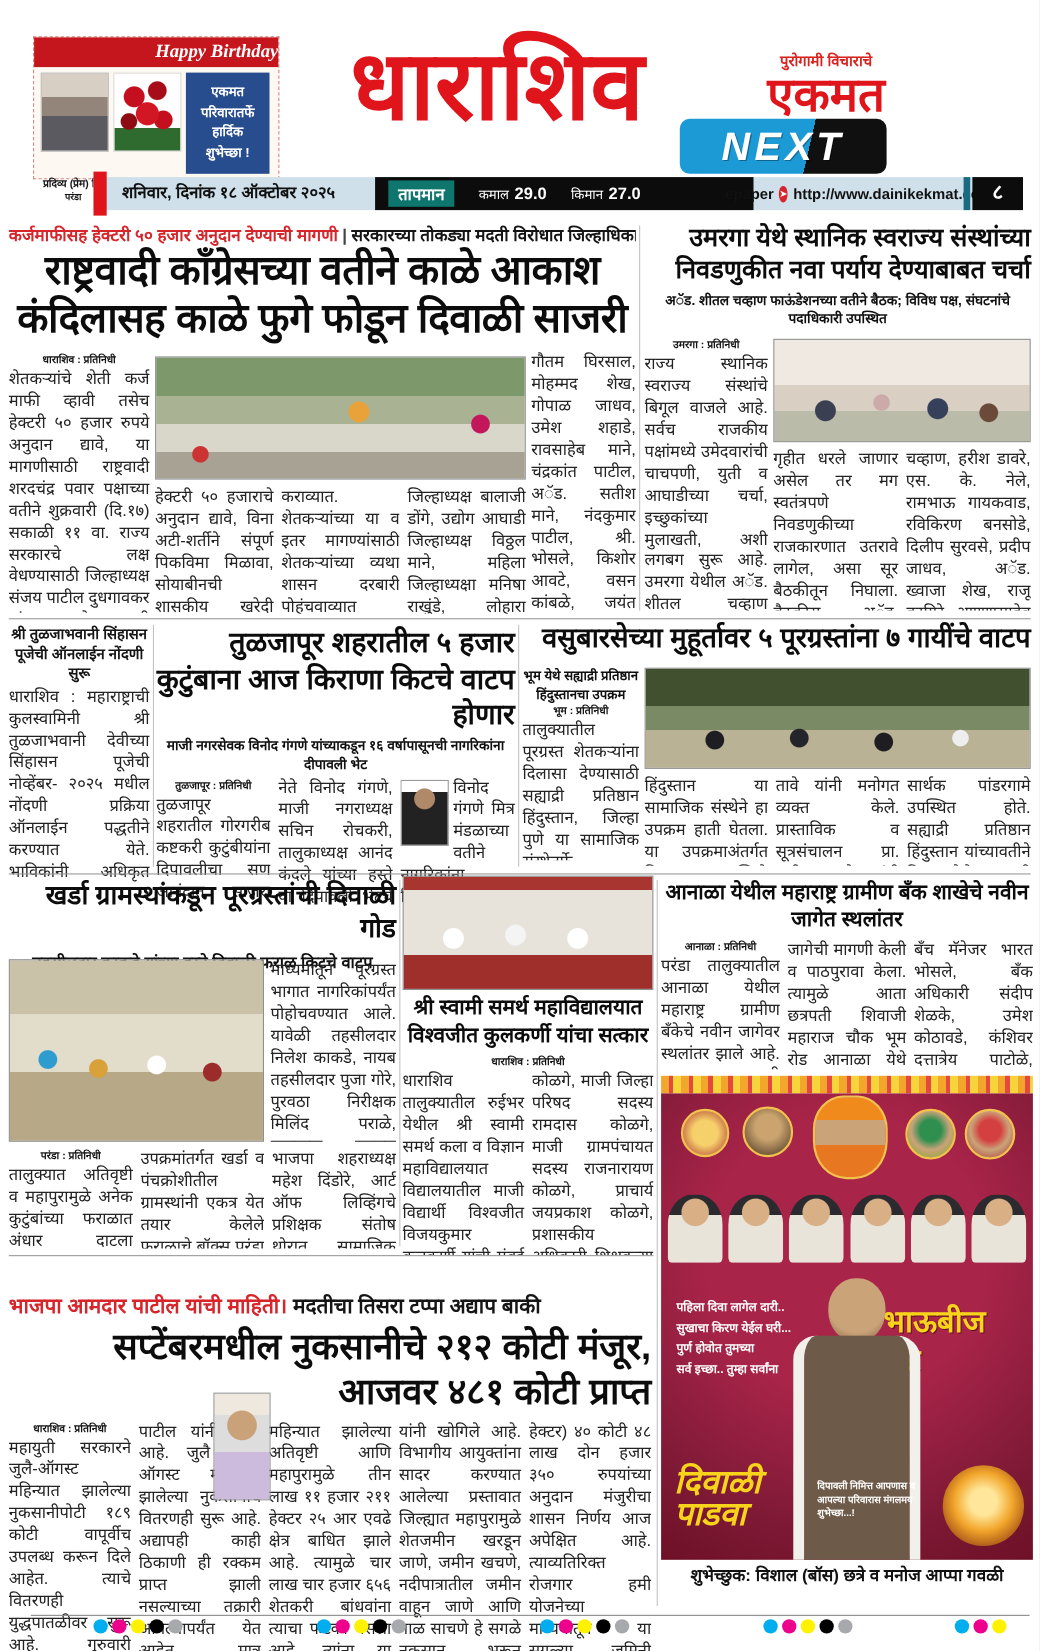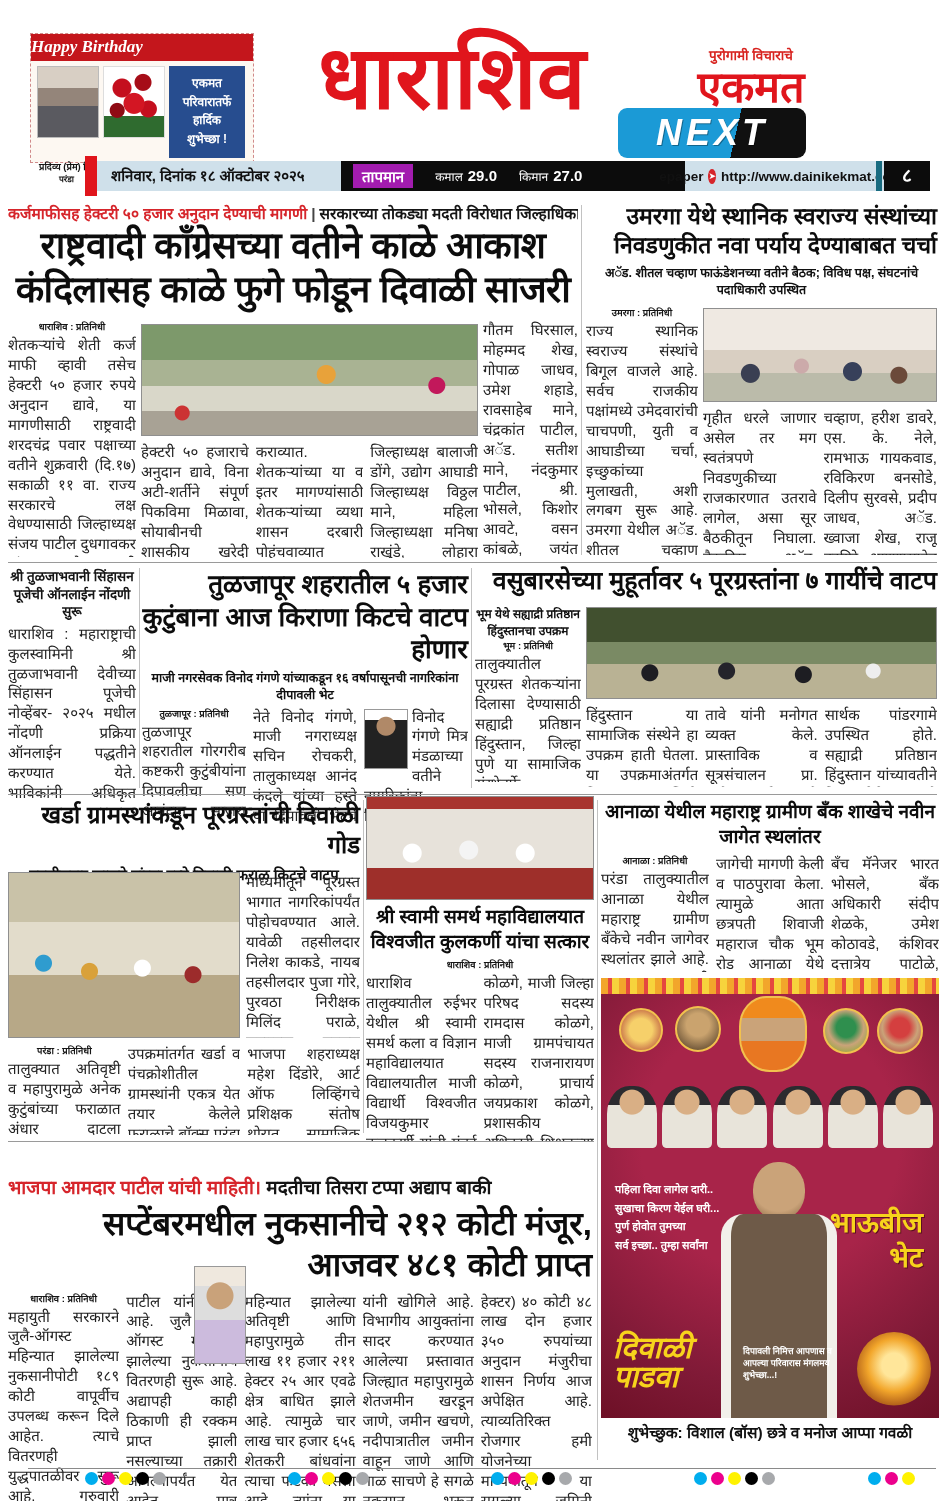--- a/index.html
+++ b/index.html
@@ -2,21 +2,21 @@
 <html><head>
 <meta charset="utf-8">
 <style>
   * { margin:0; padding:0; box-sizing:border-box; }
   html,body { background:#e9e9e9; }
   body { font-family:"Liberation Sans","DejaVu Sans",sans-serif; }
   #paper { position:relative; width:945px; height:1501px; margin:0 auto; background:#fff; overflow:hidden; color:#151515; }
 
   
   .birthday-ad { position:absolute; left:30px; top:33px; width:224px; height:130px; border:1px dashed #d08a8a; background:#fdf8f2; }
-  .bd-title { height:27px; background:#c4161c; color:#fff; text-align:left; font:italic 700 17px "Liberation Serif","DejaVu Serif",serif; line-height:26px; }
+  .bd-title { height:27px; background:#c4161c; color:#fff; text-align:right; font:italic 700 17px "Liberation Serif","DejaVu Serif",serif; line-height:26px; }
   .bd-row { display:flex; gap:4px; padding:5px 6px 0 6px; }
   .bd-photo { width:62px; height:72px; background:linear-gradient(180deg,#d8cfc4 0 30%,#94857a 30% 55%,#5a5a60 55% 100%); border:1px solid #bbb; }
   .bd-roses { width:62px; height:72px; background:
       radial-gradient(circle at 30% 30%, #c40f1e 0 9px, transparent 10px),
       radial-gradient(circle at 65% 22%, #a60d18 0 8px, transparent 9px),
       radial-gradient(circle at 50% 52%, #d31623 0 10px, transparent 11px),
       radial-gradient(circle at 22% 62%, #8f0b14 0 7px, transparent 8px),
       radial-gradient(circle at 74% 60%, #c40f1e 0 8px, transparent 9px),
       linear-gradient(180deg,#ffffff 0 70%,#2f6b2f 70% 100%); border:1px solid #ddd; }
   .bd-blue { width:76px; height:92px; background:#274d8f; color:#fff; text-align:center; padding-top:8px; font-size:12px; font-weight:700; line-height:1.55; }
@@ -27,21 +27,21 @@
   .brand-block { position:absolute; left:676px; top:46px; width:150px; text-align:center; }
   .brand-tagline { color:#d8231f; font-size:13.5px; font-weight:800; }
   .brand-name { color:#e0151c; font-size:43px; font-weight:900; line-height:1.1; }
   .next-logo { position:absolute; left:618px; top:108px; width:188px; height:50px; border-radius:9px; background:linear-gradient(103deg,#1b9ad6 0 62%,#101010 62% 100%); display:flex; align-items:center; justify-content:center; color:#fff; font-size:36px; font-weight:900; font-style:italic; letter-spacing:4px; text-shadow:1px 1px 0 #00000055; }
 
   
   .datebar { position:absolute; left:85px; top:161px; width:845px; height:30px; background:#cfe0ea; }
   .datebar .red-tab { position:absolute; left:0; top:-5px; width:12px; height:40px; background:#e0151c; }
   .db-date { position:absolute; left:26px; top:0; line-height:30px; font-size:15px; font-weight:800; color:#101010; }
   .db-black { position:absolute; left:256px; top:0; width:344px; height:30px; background:#0c0c0c; display:flex; align-items:center; }
-  .db-temp-label { margin-left:12px; background:#a21caf; color:#fff; font-size:15px; font-weight:800; padding:2px 9px; }
+  .db-temp-label { margin-left:12px; background:#0f766e; color:#fff; font-size:15px; font-weight:800; padding:2px 9px; }
   .db-kv { color:#fff; font-size:12px; margin-left:22px; }
   .db-kv b { font-size:15px; margin-left:5px; }
   .db-epaper { position:absolute; left:600px; top:0; width:192px; height:30px; display:flex; align-items:center; justify-content:center; gap:5px; font-size:13.5px; font-weight:700; color:#111; }
   .ep-icon { width:15px; height:15px; border-radius:50%; background:#d6252b; color:#fff; font-size:9px; line-height:15px; text-align:center; display:inline-block; }
   .db-teal { position:absolute; right:48px; top:0; width:6px; height:30px; background:#186b80; }
   .db-page { position:absolute; right:0; top:0; width:46px; height:30px; background:#0c0c0c; color:#fff; font-size:19px; font-weight:700; text-align:center; line-height:30px; }
 
   
   .kicker { font-size:15.5px; font-weight:800; white-space:nowrap; overflow:hidden; }
   .k-red { color:#d6252b; }
@@ -133,21 +133,21 @@
   .deity { position:absolute; border-radius:50%; border:2px solid #f2c14e; }
   .d1 { left:18px; top:14px; width:44px; height:44px; background:radial-gradient(circle,#f6d06a 0 40%,#a33 100%); }
   .d2 { left:74px; top:12px; width:46px; height:46px; background:radial-gradient(circle at 50% 40%,#caa36e 0 35%,#43311f 100%); }
   .d3 { left:138px; top:2px; width:68px; height:76px; border-radius:40% 40% 45% 45%; background:linear-gradient(180deg,#f08a1d 0 28%,#caa379 28% 60%,#e87722 60% 100%); }
   .d4 { left:222px; top:14px; width:46px; height:46px; background:radial-gradient(circle at 50% 42%,#2f8f4e 0 30%,#caa379 55%,#7a2) ; }
   .d5 { left:276px; top:14px; width:46px; height:46px; background:radial-gradient(circle at 50% 42%,#d43f3f 0 30%,#caa379 55%,#a33); }
   .pol-row { position:absolute; left:6px; top:92px; width:326px; display:flex; justify-content:space-between; }
   .pol { width:50px; height:62px; border-radius:45% 45% 8% 8%;
       background:radial-gradient(circle at 50% 26%, #d9af85 0 12px, transparent 13px), linear-gradient(180deg,#2b2b2f 0 30%,#e8e4da 30% 100%); }
   .ad-bless { position:absolute; left:14px; top:186px; width:170px; color:#fff; font-size:11px; font-weight:700; line-height:1.7; }
-  .ad-title { position:absolute; right:16px; top:211px; width:120px; text-align:right; color:#f7d31c; font-size:28px; font-weight:900; line-height:1.25; text-shadow:1px 1px 0 #5d0f22; }
+  .ad-title { position:absolute; right:16px; top:190px; width:120px; text-align:left; color:#f7d31c; font-size:28px; font-weight:900; line-height:1.25; text-shadow:1px 1px 0 #5d0f22; }
   .big-figure { position:absolute; left:118px; top:168px; width:120px; height:256px; }
   .big-figure .head { margin:0 auto; width:52px; height:58px; border-radius:48%; background:radial-gradient(circle at 50% 40%,#caa379 0 60%,#7d5b3a 100%); }
   .big-figure .vest { margin:-6px auto 0; width:116px; height:210px; border-radius:22px 22px 0 0; background:linear-gradient(180deg,#6e5a48 0 100%); border-left:10px solid #f2f0ea; border-right:10px solid #f2f0ea; }
   .ad-festival { position:absolute; left:12px; top:340px; color:#f7d31c; font:italic 800 30px "Liberation Serif","DejaVu Serif",serif; line-height:0.95; }
   .ad-greet { position:absolute; left:142px; top:352px; width:92px; color:#fff; font-size:8.8px; font-weight:700; line-height:1.35; }
   .ad-diya { position:absolute; right:8px; top:338px; width:74px; height:74px; border-radius:50%;
       background:radial-gradient(circle at 50% 45%, #ffe69a 0 22%, #f2a62b 48%, #b4631a 72%, transparent 74%); }
   .ad-sponsor { height:30px; background:#fff; text-align:center; font-size:15.5px; font-weight:800; color:#111; line-height:30px; }
 
   

